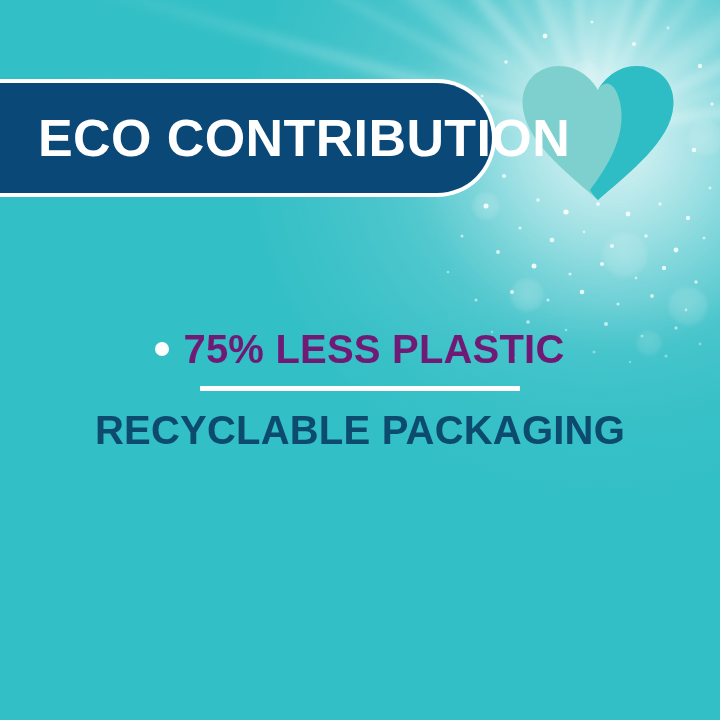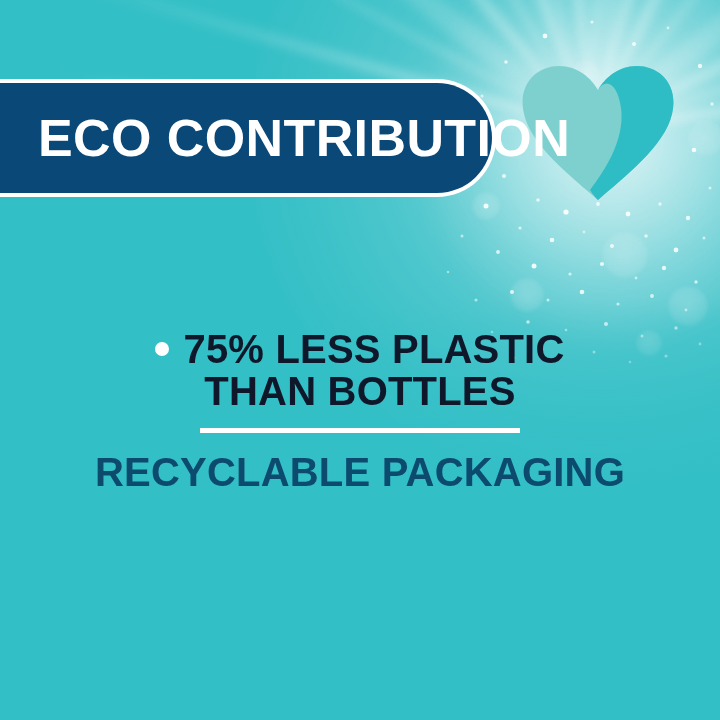--- a/index.html
+++ b/index.html
@@ -164,21 +164,21 @@
     position: absolute;
     left: 0;
     right: 0;
     top: 328px;
     display: flex;
     flex-direction: column;
     align-items: center;
   }
 
   .benefit-primary {
-    color: #0f172a;
+    color: #701a75;
     font-family: "Liberation Sans", sans-serif;
     font-weight: bold;
     font-size: 40px;
     line-height: 42px;
     text-align: center;
     letter-spacing: 0.2px;
     max-width: 600px;
   }
   .bullet-dot {
     display: inline-block;
@@ -316,21 +316,21 @@
       <path d="M77 26 C 84 14, 97 2, 116 2 C 138 2, 158 20, 151 50 C 144 82, 102 114, 77 136 C 77 136, 72 131, 69 126 C 86 104, 104 74, 100 44 C 97 22, 86 12, 77 26 Z" fill="#2ebdc4"></path>
     </svg>
   </div>
 
   <div class="banner">
     <div class="banner-title">ECO CONTRIBUTION</div>
   </div>
 
   <div class="benefits">
     <div class="benefit-primary">
-      <span class="bullet-dot"></span><span>75% LESS PLASTIC</span><br><span>THAN BOTTLES</span>
+      <span class="bullet-dot"></span><span>75% LESS PLASTIC</span><br>
     </div>
 
     <div class="divider"></div>
 
     <div class="benefit-secondary">RECYCLABLE PACKAGING</div>
   </div>
 
 </div>
 
 </body></html>

